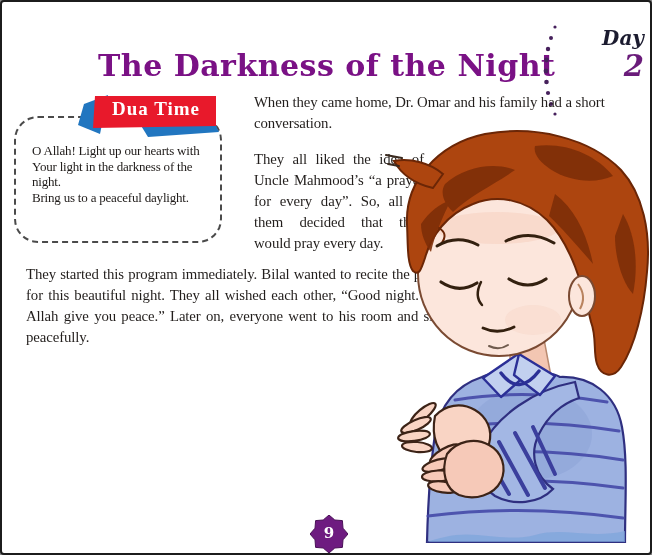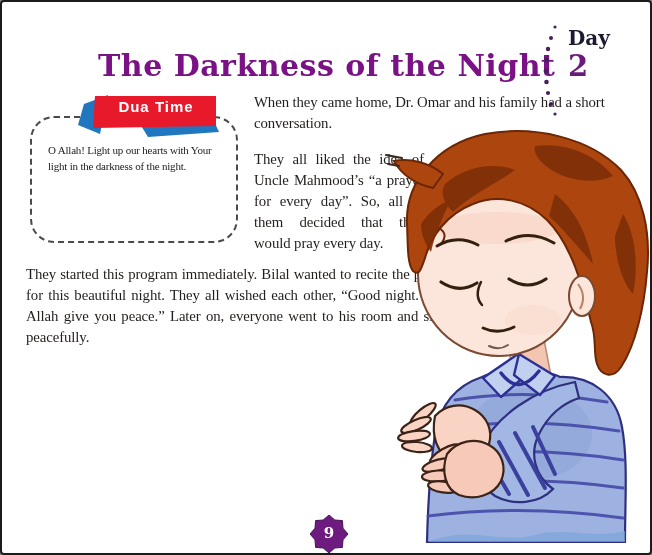--- a/index.html
+++ b/index.html
@@ -11,36 +11,36 @@
   }
   .abs{position:absolute;}
   
   .title{
     left:96px;top:26px;width:400px;text-align:center;
     font-family:"DejaVu Serif", serif;font-weight:bold;
     font-size:30px;color:#7a1185;letter-spacing:.5px;white-space:nowrap;
   }
   
   .day-dots{left:536px;top:20px;}
-  .day-block{left:566px;top:24px;width:76px;text-align:left;font-family:"DejaVu Serif", serif;font-weight:bold;}
+  .day-block{left:566px;top:24px;width:76px;text-align:right;font-family:"DejaVu Serif", serif;font-weight:bold;font-style:italic;}
   .day-label{display:block;font-size:20px;color:#1b1b2f;line-height:24px;}
   .day-number{display:block;font-size:29px;color:#6a1b7a;line-height:32px;}
   
   .dua-banner{left:72px;top:90px;width:150px;height:46px;}
   .dua-banner .banner-text{
     position:absolute;left:24px;top:6px;width:116px;text-align:center;
-    font-family:Liberation Sans, sans-serif;font-weight:bold;font-size:15px;color:#ffffff;
+    font-family:Liberation Serif, serif;font-weight:bold;font-size:19px;color:#ffffff;
     letter-spacing:1px;white-space:nowrap;
   }
   
   .dua-box{
-    left:28px;top:114px;width:208px;height:127px;box-sizing:border-box;
+    left:12px;top:114px;width:208px;height:127px;box-sizing:border-box;
     border:2px dashed #4a4a4a;border-radius:24px;
     padding:25px 6px 0 16px;
-    font-size:11px;line-height:15.6px;letter-spacing:-.2px;color:#1e1a18;
+    font-size:13px;line-height:15.6px;letter-spacing:-.2px;color:#1e1a18;
   }
   .dua-box p{margin:0;}
   .dua-box .it{font-style:italic;}
   
   .para{margin:0;font-size:14.8px;line-height:21px;letter-spacing:-.1px;}
   .p1{left:252px;top:90px;width:400px;}
   .p2{left:252px;top:147px;width:170px;text-align:justify;}
   .p3{left:24px;top:262px;width:425px;text-align:justify;}
   
   .illustration{left:383px;top:122px;width:268px;height:426px;margin:0;}
@@ -71,20 +71,21 @@
         <circle cx="17" cy="92" r="1.6"></circle>
     </g>
   </svg>
   <div class="abs day-block">
     <span class="day-label">Day</span>
     <span class="day-number">2</span>
   </div>
 
   <div class="abs dua-box">
     <p>O Allah! Light up our hearts with Your light in the darkness of the night.</p>
+    <p>Bring us to a peaceful daylight.</p>
   </div>
 
   <div class="abs dua-banner">
     <svg width="150" height="46" viewBox="0 0 150 46">
       <polygon points="10,12 34,3 26,42 4,33" fill="#2176c0"></polygon>
       <polygon points="66,32 139,27 145,40 74,45" fill="#2176c0"></polygon>
       <polygon points="21,4 142,4 142,34 19,36" fill="#e8192b"></polygon>
     </svg>
     <span class="banner-text">Dua Time</span>
   </div>

